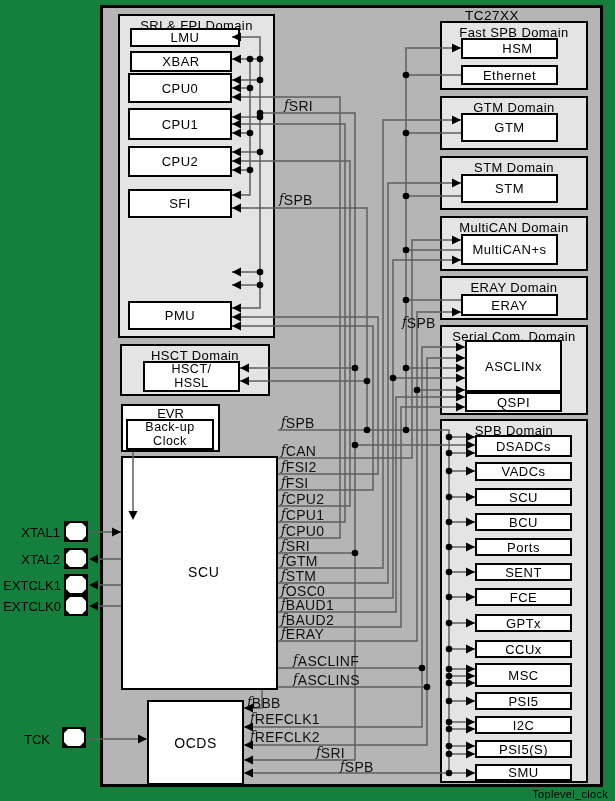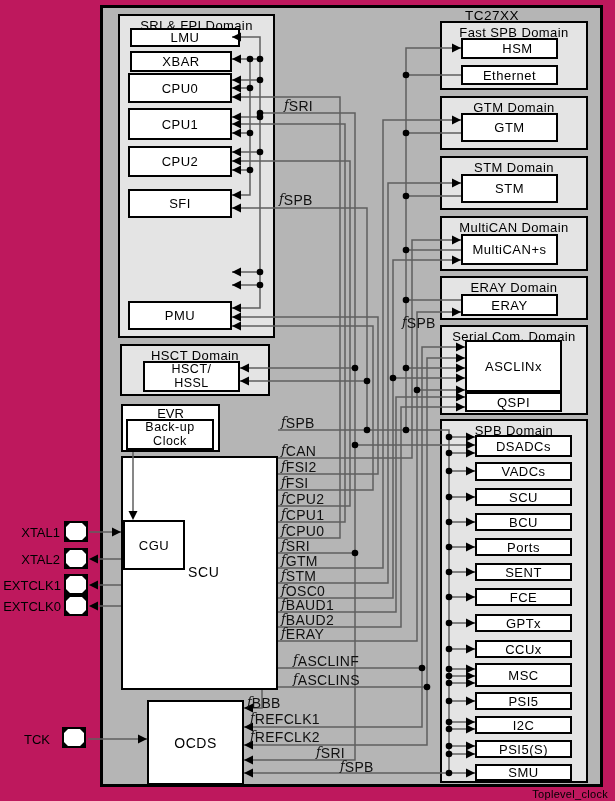--- a/index.html
+++ b/index.html
@@ -1,16 +1,16 @@
 <!DOCTYPE html>
 <html><head>
 <meta charset="utf-8">
 <style>
   html,body{margin:0;padding:0;background:#fff;}
-  #diagram{position:relative;width:615px;height:801px;background:#be185d;overflow:hidden;
+  #diagram{position:relative;width:615px;height:801px;background:#15803d;overflow:hidden;
            font-family:"Liberation Sans",sans-serif;}
   .chip{position:absolute;left:100px;top:5px;width:503px;height:782px;background:#b5b5b5;
         border:3px solid #000;box-sizing:border-box;z-index:1;}
   .chip-title{position:absolute;left:407px;top:8px;width:170px;text-align:center;
         font-size:13.5px;letter-spacing:.5px;color:#000;z-index:6;}
   .domain{position:absolute;background:#e4e4e4;border:2px solid #000;box-sizing:border-box;z-index:2;}
   .dtitle{position:absolute;left:0;top:2px;width:100%;text-align:center;font-size:13px;
         letter-spacing:.4px;color:#000;}
   .block{position:absolute;background:#fff;border:2px solid #000;box-sizing:border-box;z-index:3;
         display:flex;align-items:center;justify-content:center;font-size:13px;letter-spacing:.5px;
@@ -60,21 +60,20 @@
     <div style="position:absolute;left:0;top:0;width:100%;text-align:center;font-size:13px;">EVR</div>
   </div>
   <div class="block" style="left:126px;top:419px;width:88px;height:31px;">
     <div class="two">
         <div>Back-up</div>
         <div>Clock</div>
       </div>
   </div>
 
   <div class="whitebox" style="left:121px;top:456px;width:157px;height:234px;"></div>
-  <div class="block" style="left:123px;top:520px;width:62px;height:50px;">CGU</div>
   <div class="scu-label">SCU</div>
 
   <div class="block" style="left:147px;top:700px;width:97px;height:85px;font-size:14px;">OCDS</div>
 
   <div class="pad-label" style="left:2px;top:525px;width:58px;">XTAL1</div>
   <div class="pad-label" style="left:2px;top:552px;width:58px;">XTAL2</div>
   <div class="pad-label" style="left:0px;top:578px;width:61px;">EXTCLK1</div>
   <div class="pad-label" style="left:0px;top:599px;width:61px;">EXTCLK0</div>
   <div class="pad-label" style="left:2px;top:732px;width:48px;">TCK</div>
   <div class="pad" style="left:64px;top:521px;"><svg width="24" height="21">

